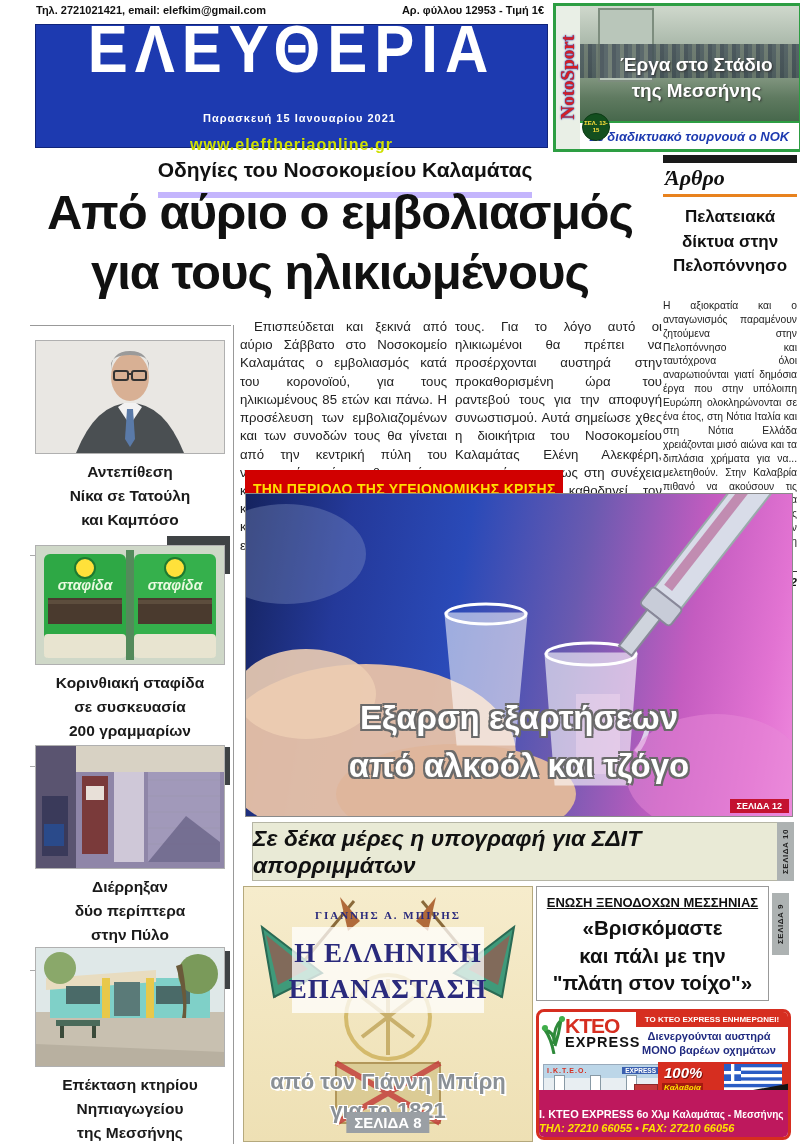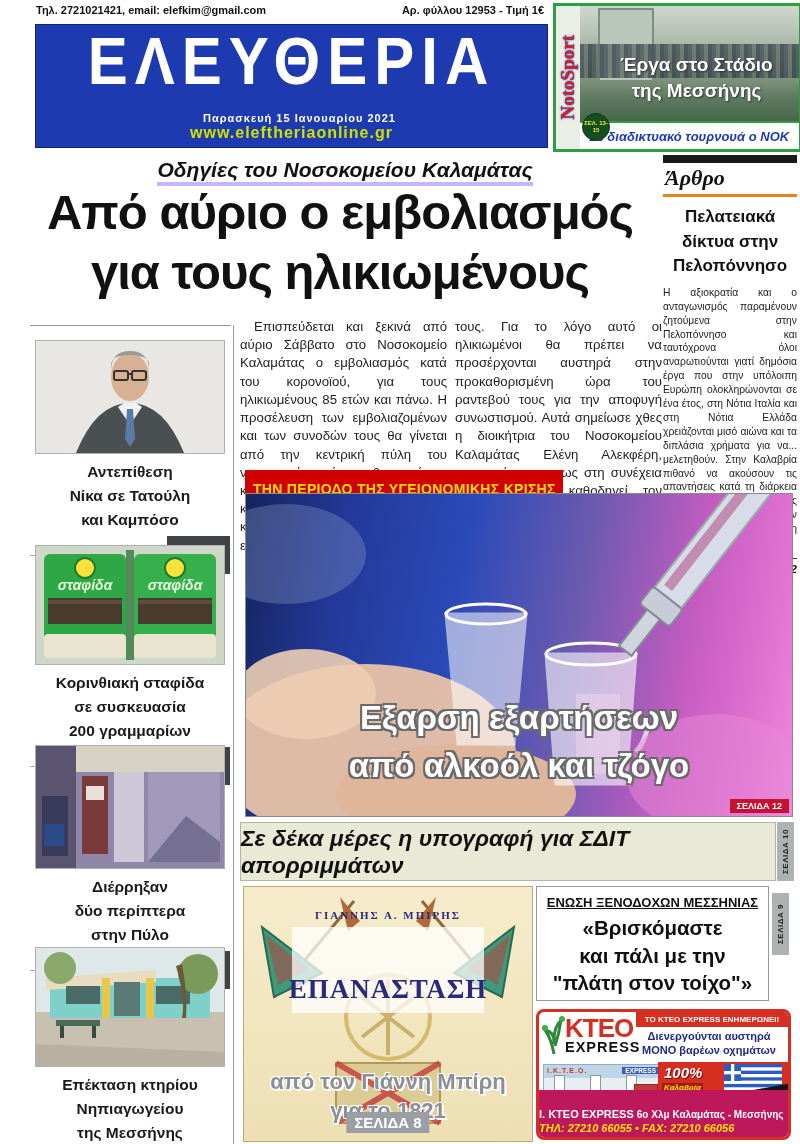--- a/index.html
+++ b/index.html
@@ -6,21 +6,21 @@
   .page{position:relative;width:800px;height:1144px;background:#fff;overflow:hidden;
         font-family:"Liberation Sans",sans-serif;color:#111;}
   .abs{position:absolute;}
 
   
   .hdr-contact{left:36px;top:4px;font-size:11px;font-weight:700;}
   .hdr-issue{left:300px;top:4px;width:244px;text-align:right;font-size:11px;font-weight:700;}
 
   
   .masthead{left:35px;top:24px;width:511px;height:122px;background:#1d3ab0;border:1px solid #10247a;
-            display:flex;flex-direction:column;align-items:center;justify-content:center;}
+            display:flex;flex-direction:column;align-items:center;justify-content:center;gap:12px;}
   .mast-title{color:#fff;font-size:60px;font-weight:700;letter-spacing:7px;line-height:1;
               transform:scaleY(1.12);margin-top:2px;}
   .mast-date{color:#fff;font-size:11px;font-weight:700;margin-top:20px;letter-spacing:1px;padding-left:16px;}
   .mast-url{color:#cfe000;font-size:16px;font-weight:700;letter-spacing:1px;}
 
   
   .noto{left:553px;top:3px;width:243px;height:143px;border:3px solid #2d9e43;background:#fff;
         display:flex;}
   .noto-brandcol{width:24px;display:flex;align-items:center;justify-content:center;background:#e9efe6;}
   .noto-brand{writing-mode:vertical-rl;transform:rotate(180deg);font-family:"Liberation Serif",serif;
@@ -35,36 +35,36 @@
       font-weight:700;font-size:19px;line-height:1.35;text-shadow:1px 1px 2px #333;}
   .noto-foot{height:26px;background:#fff;border-top:2px solid #2d9e43;display:flex;align-items:center;
       justify-content:center;position:relative;}
   .noto-foot-text{color:#1d3ab0;font-weight:700;font-style:italic;font-size:13px;}
   .noto-badge{position:absolute;left:2px;top:-10px;width:26px;height:26px;border-radius:50%;
       background:#134f1f;color:#ffe13a;font-size:6px;font-weight:700;display:flex;align-items:center;
       justify-content:center;text-align:center;line-height:1.2;border:1px solid #0c3a15;}
 
   
   .kicker{left:30px;top:158px;width:630px;text-align:center;font-size:21px;font-weight:700;}
-  .kicker span{border-bottom:4px solid #c4b5fd;padding-bottom:1px;font-style:italic;}
+  .kicker span{border-bottom:6px solid #c4b5fd;padding-bottom:11px;}
   .headline{left:12px;top:183px;width:656px;text-align:center;font-size:49px;font-weight:700;
             line-height:1.22;letter-spacing:-1px;}
   .bodycol{font-size:13.2px;line-height:1.38;text-align:justify;color:#222;}
   .col1{left:240px;top:318px;width:207px;text-indent:14px;}
   .col2{left:455px;top:318px;width:207px;}
   .pageref-inline{float:right;font-weight:700;font-size:13.5px;white-space:nowrap;}
   .sq{display:inline-block;width:11px;height:11px;background:#c41230;margin-right:6px;vertical-align:-1px;}
 
   
   .arthro{left:663px;top:155px;width:134px;}
   .arthro-topbar{height:8px;background:#1a1a1a;}
   .arthro-label{font-family:"Liberation Serif",serif;font-style:italic;font-weight:700;font-size:22px;
                 padding:2px 2px 3px;}
   .arthro-orange{height:3px;background:#e8821e;margin-bottom:8px;}
-  .arthro-title{text-align:center;font-weight:700;font-size:17px;line-height:1.45;margin-bottom:7px;}
+  .arthro-title{text-align:center;font-weight:700;font-size:17px;line-height:1.45;margin-bottom:20px;}
   .arthro-body{font-size:10.3px;line-height:1.35;text-align:justify;color:#222;}
   .arthro-rule{height:1px;background:#333;margin:8px 0 4px;}
   .arthro-ref{text-align:right;font-weight:700;font-style:italic;font-size:11.5px;}
 
   
   .side-topline{left:30px;top:325px;width:201px;height:1px;background:#999;}
   .side-vline{left:233px;top:325px;width:1px;height:819px;background:#999;}
   .side-item{left:30px;width:200px;}
   .ph{display:block;margin:0 auto;border:1px solid #b0b0b0;background:#eee;}
   .cap{font-weight:700;font-size:15.5px;text-align:center;line-height:1.55;margin-top:6px;color:#1a1a1a;}
@@ -77,21 +77,21 @@
       font-weight:700;font-size:14px;display:flex;align-items:center;padding-left:8px;letter-spacing:.3px;}
   .feat{left:245px;top:493px;width:546px;height:322px;border:1px solid #8a8a8a;overflow:hidden;
       background:linear-gradient(100deg,#15235e 0%,#24399a 18%,#2a4ab8 38%,#6a5ab0 58%,#c45cc0 78%,#e273d2 92%,#ef8ade 100%);}
   .feat-head{position:absolute;left:0;right:0;top:200px;text-align:center;color:#fff;font-weight:700;
       font-size:33px;line-height:1.45;
       text-shadow:-2px -2px 0 #6a6a6a,2px -2px 0 #6a6a6a,-2px 2px 0 #6a6a6a,2px 2px 0 #6a6a6a;}
   .feat-ref{position:absolute;right:3px;bottom:3px;background:#c41230;color:#fff;font-weight:700;
       font-size:9px;padding:2px 7px;}
 
   
-  .strip{left:240px;top:822px;width:534px;height:57px;background:#e9ead6;border:1px solid #b5b5a5;
+  .strip{left:252px;top:822px;width:534px;height:57px;background:#e9ead6;border:1px solid #b5b5a5;
       display:flex;align-items:center;justify-content:center;font-style:italic;font-weight:700;font-size:23px;}
   .vbadge{background:#adb2b2;color:#222;font-weight:700;font-size:8px;writing-mode:vertical-rl;
       transform:rotate(180deg);display:flex;align-items:center;justify-content:center;letter-spacing:.5px;}
   .vb10{left:777px;top:822px;width:17px;height:59px;}
   .vb9{left:772px;top:893px;width:17px;height:62px;}
 
   
   .book{left:243px;top:886px;width:288px;height:254px;border:1px solid #b5a97d;
       background:linear-gradient(180deg,#f6eccc,#eee0b4);overflow:hidden;}
   .book-author{position:absolute;left:0;right:0;top:22px;text-align:center;color:#2a2a7c;
@@ -110,21 +110,21 @@
       text-align:center;padding-top:8px;box-sizing:border-box;}
   .hotels-kicker{font-weight:700;font-size:13px;text-decoration:underline;margin-bottom:4px;}
   .hotels-head{font-weight:700;font-size:20.5px;line-height:1.35;}
 
   
   .kteo{left:536px;top:1009px;width:255px;height:131px;border:3px solid #d62e20;border-radius:8px;
       background:#fff;overflow:hidden;box-sizing:border-box;}
   .kteo-alert{position:absolute;right:0;top:0;width:152px;height:15px;background:#d62e20;color:#fff;
       font-weight:700;font-size:8px;display:flex;align-items:center;justify-content:center;}
   .kteo-logo{position:absolute;left:26px;top:4px;line-height:.95;}
-  .kteo-logo .l1{color:#d62e20;font-weight:700;font-size:26px;letter-spacing:-1px;}
+  .kteo-logo .l1{color:#d62e20;font-weight:700;font-size:21px;letter-spacing:-1px;}
   .kteo-logo .l2{color:#111;font-weight:700;font-size:14.5px;letter-spacing:1px;}
   .kteo-plant{position:absolute;left:2px;top:2px;}
   .kteo-info{position:absolute;right:4px;top:17px;width:150px;text-align:center;color:#202a80;
       font-weight:700;font-size:11px;line-height:1.3;}
   .kteo-info .small{font-size:8.5px;}
   .kteo-photo{position:absolute;left:4px;top:52px;width:118px;height:43px;border:1px solid #9ab;
       background:linear-gradient(180deg,#bcd6e8 0 30%,#e8eef2 30% 75%,#9fb0ba 75% 100%);overflow:hidden;}
   .kteo-sign{position:absolute;left:3px;top:2px;color:#d62e20;font-weight:700;font-size:7px;letter-spacing:1px;}
   .kteo-sign2{position:absolute;right:3px;top:2px;color:#fff;background:#3a5fb0;font-weight:700;
       font-size:6.5px;padding:0 3px;}
@@ -362,21 +362,21 @@
       <path d="M22 48 L64 82 L34 98 Z" fill="#c43a3a" opacity=".5"></path>
       <path d="M266 48 L224 82 L254 98 Z" fill="#c43a3a" opacity=".5"></path>
       <circle cx="144" cy="130" r="42" fill="none" stroke="#c8a84a" stroke-width="4" opacity=".7"></circle>
       <path d="M144 92 L144 168 M118 110 L170 150 M170 110 L118 150" stroke="#b89a4a" stroke-width="4" opacity=".7"></path>
       <rect x="92" y="176" width="104" height="60" fill="#d8c890" stroke="#a88a4a" stroke-width="2" opacity=".85"></rect>
       <path d="M92 176 L196 236 M196 176 L92 236" stroke="#c43a3a" stroke-width="6" opacity=".8"></path>
     </svg>
     <div class="book-panel"></div>
     <div class="book-author">ΓΙΑΝΝΗΣ Α. ΜΠΙΡΗΣ</div>
     <div class="book-title">
-      <br>
+      <span>Η ΕΛΛΗΝΙΚΗ</span><br>
       <span>ΕΠΑΝΑΣΤΑΣΗ</span>
     </div>
     <div class="book-cap">
       <br>
       <span>από τον Γιάννη Μπίρη</span><br>
       <span>για το 1821</span>
     </div>
     <div class="book-ref">ΣΕΛΙΔΑ 8</div>
   </div>
 

